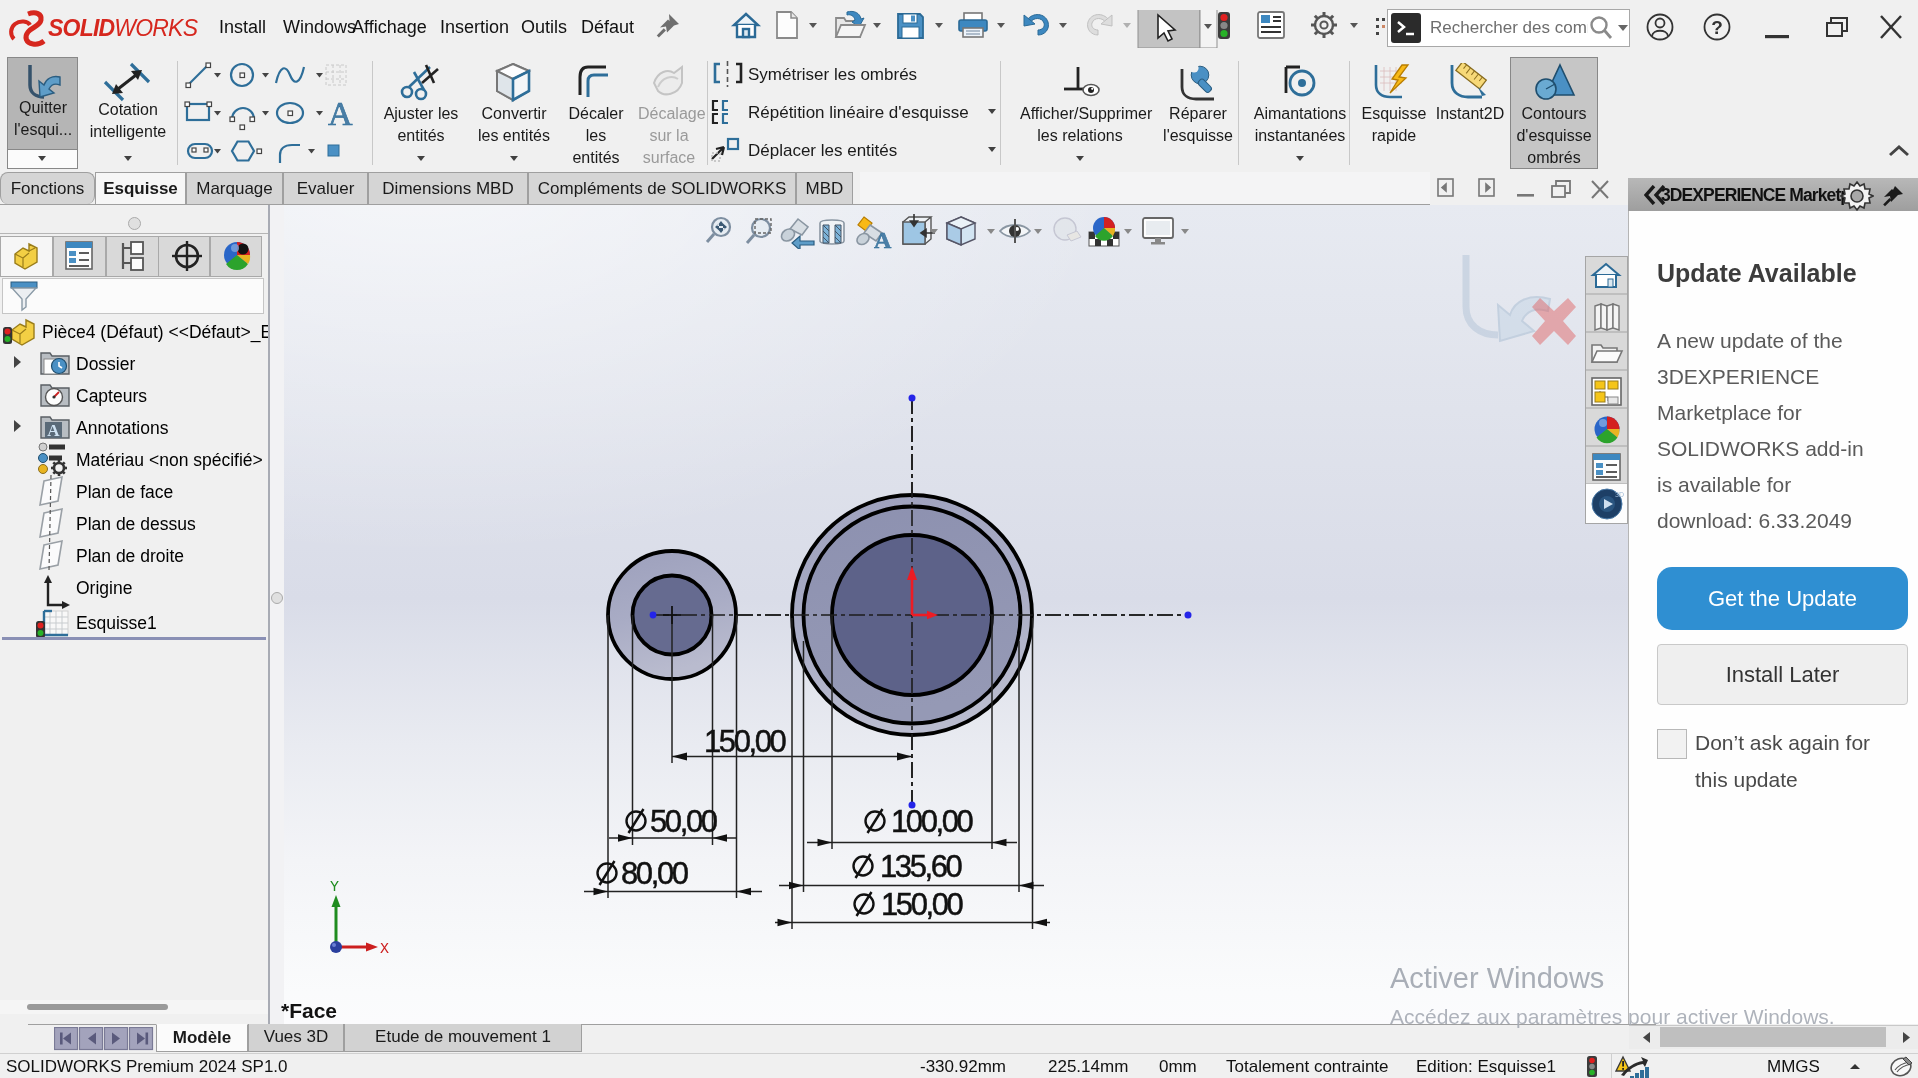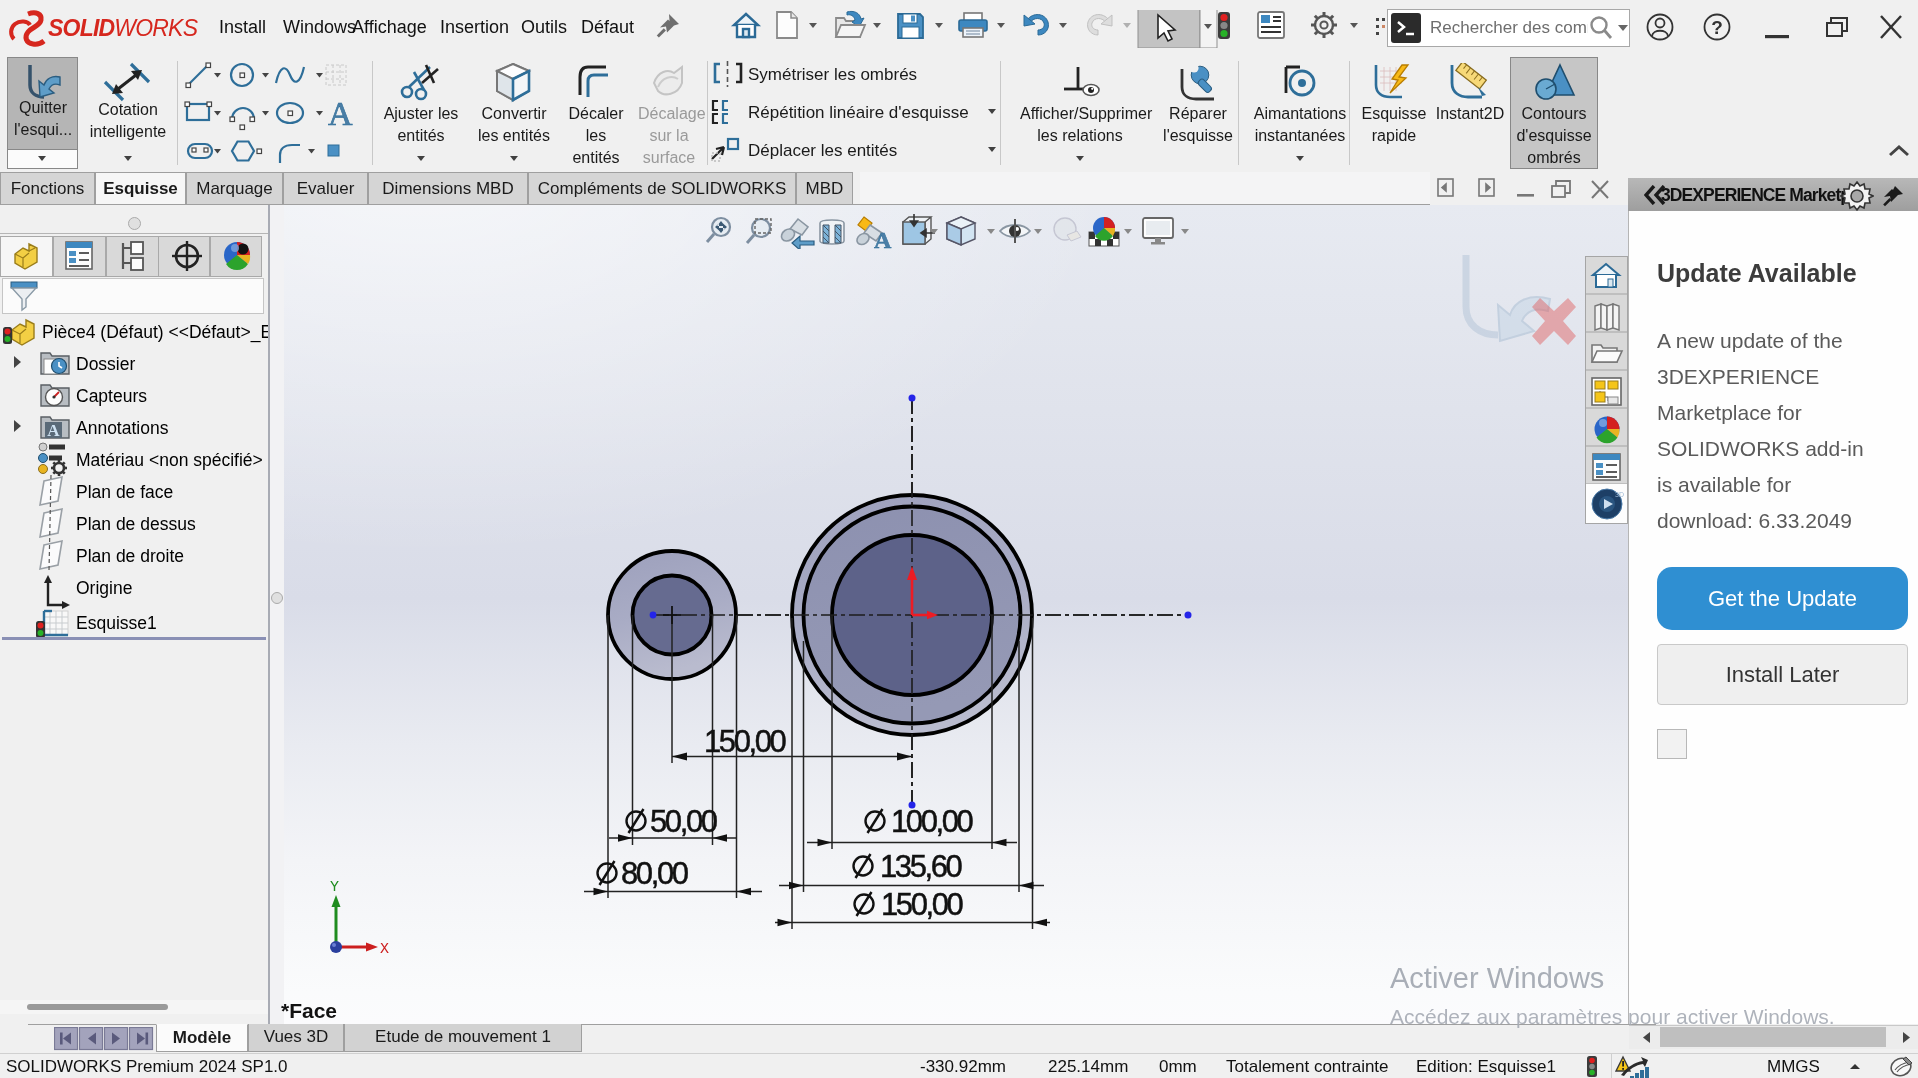--- a/index.html
+++ b/index.html
@@ -391,21 +391,21 @@
     </svg>
   <div class="abs rbtxt" style="left:1512px;top:46px;width:84px;">Contours<br>d'esquisse<br>ombrés</div>
 
   <svg class="abs" style="left:1888px;top:86px" width="22" height="16" viewBox="0 0 22 16">
       <path d="M2 12 L11 4 L20 12" fill="none" stroke="#444" stroke-width="3"></path>
     </svg>
 </div>
 <div class="abs" id="tabsrow">
   <div style="position:absolute;left:860px;top:0px;width:570px;height:33px;background:#f4f4f5;"></div>
   <div style="position:absolute;left:0;top:32px;width:1430px;height:1px;background:#9f9f9f;"></div>
-  <div class="rtab" style="left:0px;width:95px;">Fonctions</div>
+  <div class="rtab" style="left:0px;width:95px;border-radius:8px;">Fonctions</div>
   <div class="rtab active" style="left:95px;width:91px;">Esquisse</div>
   <div class="rtab" style="left:186px;width:97px;">Marquage</div>
   <div class="rtab" style="left:283px;width:85px;">Evaluer</div>
   <div class="rtab" style="left:368px;width:160px;">Dimensions MBD</div>
   <div class="rtab" style="left:528px;width:268px;">Compléments de SOLIDWORKS</div>
   <div class="rtab" style="left:796px;width:57px;">MBD</div>
 
   <svg class="abs" style="left:1437px;top:6px" width="180" height="24" viewBox="0 0 180 24">
     <g stroke="#777" stroke-width="1.6" fill="none">
       <rect x="1" y="1" width="15" height="17"></rect>
@@ -891,20 +891,21 @@
         <rect x="2" y="18" transform="rotate(-45 5 19)" width="9" height="2.6"></rect>
       </g>
     </svg>
 </div>
 <div class="abs" id="rpanel">
   <div class="abs" style="left:28px;top:48px;font-size:25px;font-weight:bold;color:#3c3c3c;">Update Available</div>
   <div class="abs" style="left:28px;top:112px;width:260px;font-size:21px;line-height:36px;color:#5a5a5a;">A new update of the<br>3DEXPERIENCE<br>Marketplace for<br>SOLIDWORKS add-in<br>is available for<br>download: 6.33.2049</div>
   <div class="abs" style="left:28px;top:356px;width:251px;height:63px;background:#2f8fd2;border-radius:15px;color:#fff;font-size:22px;text-align:center;line-height:63px;">Get the Update</div>
   <div class="abs" style="left:28px;top:433px;width:249px;height:59px;background:#efefef;border:1px solid #c9c9c9;border-radius:4px;color:#333;font-size:22px;text-align:center;line-height:59px;">Install Later</div>
   <div class="abs" style="left:28px;top:518px;width:28px;height:28px;background:#f2f2f2;border:1px solid #b8b8b8;"></div>
+  <div class="abs" style="left:66px;top:513px;width:220px;font-size:21px;line-height:37px;color:#4a4a4a;">Don’t ask again for<br>this update</div>
 </div>
 
 <div class="abs" style="left:1629px;top:1025px;width:289px;height:23px;background:#ececec;border-top:1px solid #c8c8c8;z-index:60;">
   <div class="abs" style="left:31px;top:1px;width:226px;height:20px;background:#bfbfbf;"></div>
   <svg class="abs" style="left:12px;top:4px" width="11" height="15">
       <path d="M9 2 L2 7.5 L9 13 Z" fill="#444"></path>
     </svg>
   <svg class="abs" style="left:272px;top:4px" width="11" height="15">
       <path d="M2 2 L9 7.5 L2 13 Z" fill="#444"></path>
     </svg>

